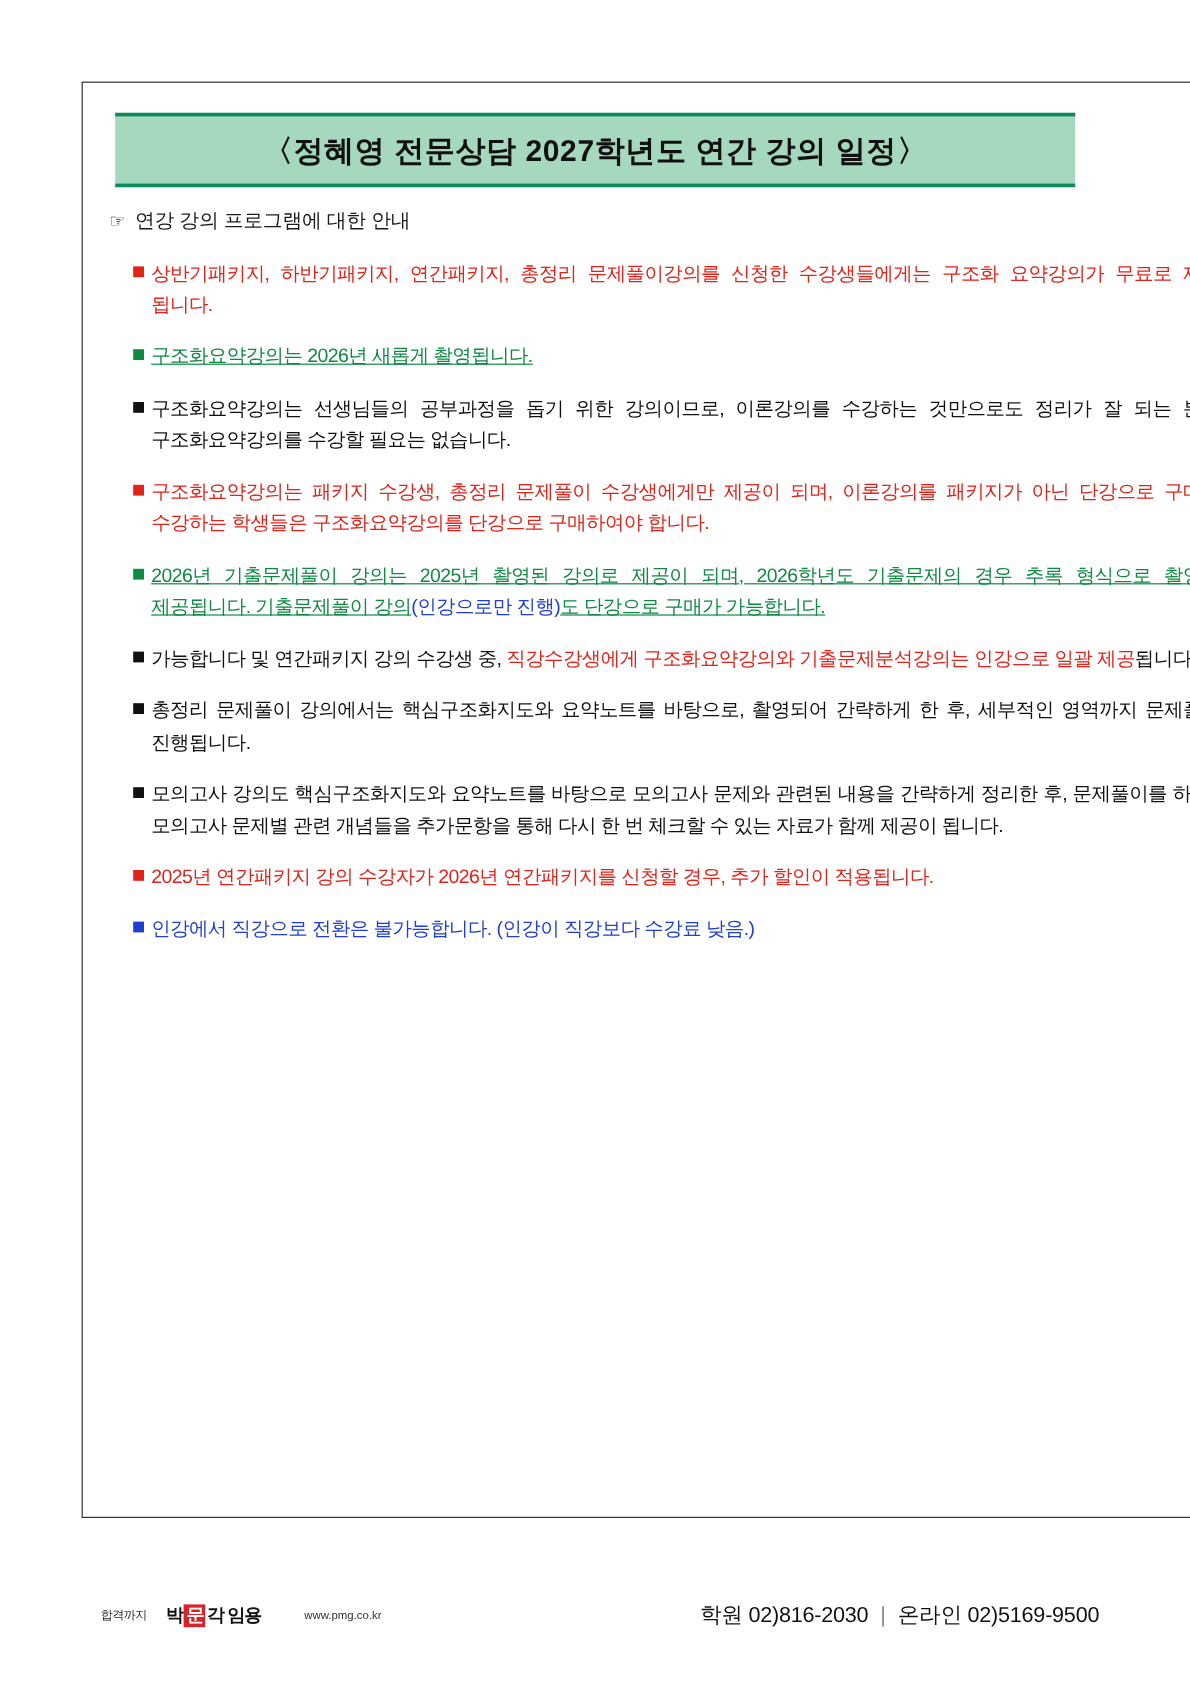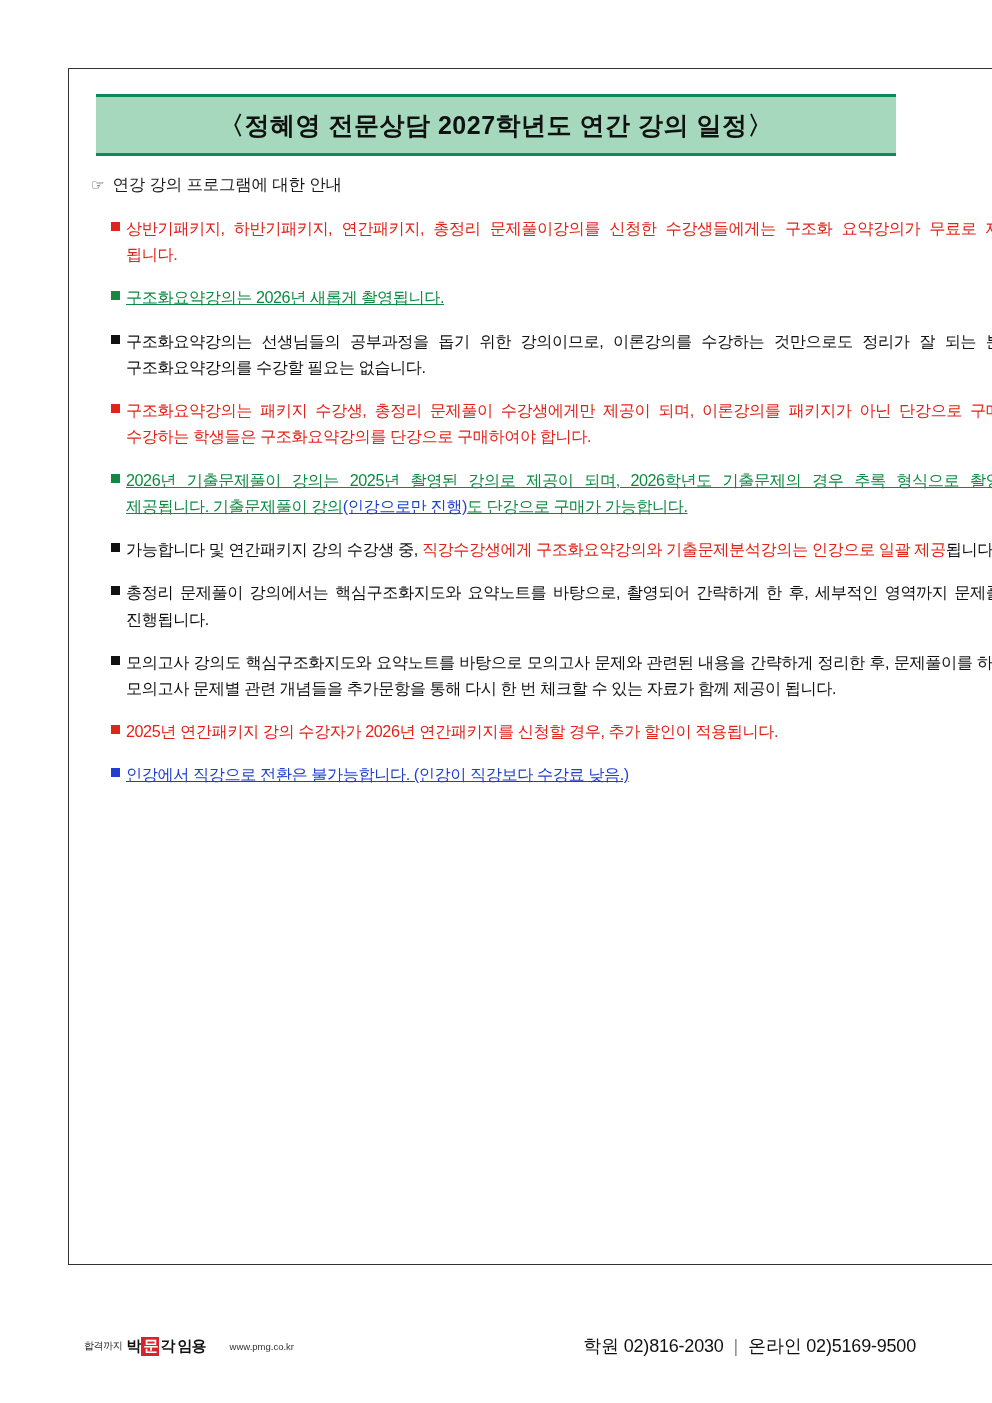--- a/index.html
+++ b/index.html
@@ -92,21 +92,21 @@
     flex: 1 1 auto;
     font-size: 16.2px;
     line-height: 1.62;
     letter-spacing: -0.45px;
     text-align: justify;
     word-break: keep-all;
   }
   .c-red { color: #e2231a; }
   .c-green { color: #0f8a43; text-decoration: underline; }
   .c-black { color: #111111; }
-  .c-blue { color: #1f3fd0; text-decoration: underline; }
+  .c-blue { color: #1f3fd0; }
   .bg-red { background: #e2231a; }
   .bg-green { background: #0f8a43; }
   .bg-black { background: #111111; }
   .bg-blue { background: #1f3fd0; }
 
   .footer-band {
     position: absolute;
     left: 68px;
     top: 1277px;
     width: 856px;
@@ -128,21 +128,21 @@
     top: 1326px;
     width: 856px;
     height: 40px;
     display: flex;
     align-items: center;
     justify-content: space-between;
   }
   .brand {
     display: flex;
     align-items: center;
-    gap: 4px;
+    gap: 16px;
     padding-left: 16px;
   }
   .brand-slogan {
     font-size: 10px;
     color: #222222;
     letter-spacing: -0.4px;
   }
   .brand-logo {
     display: inline-flex;
     align-items: center;

